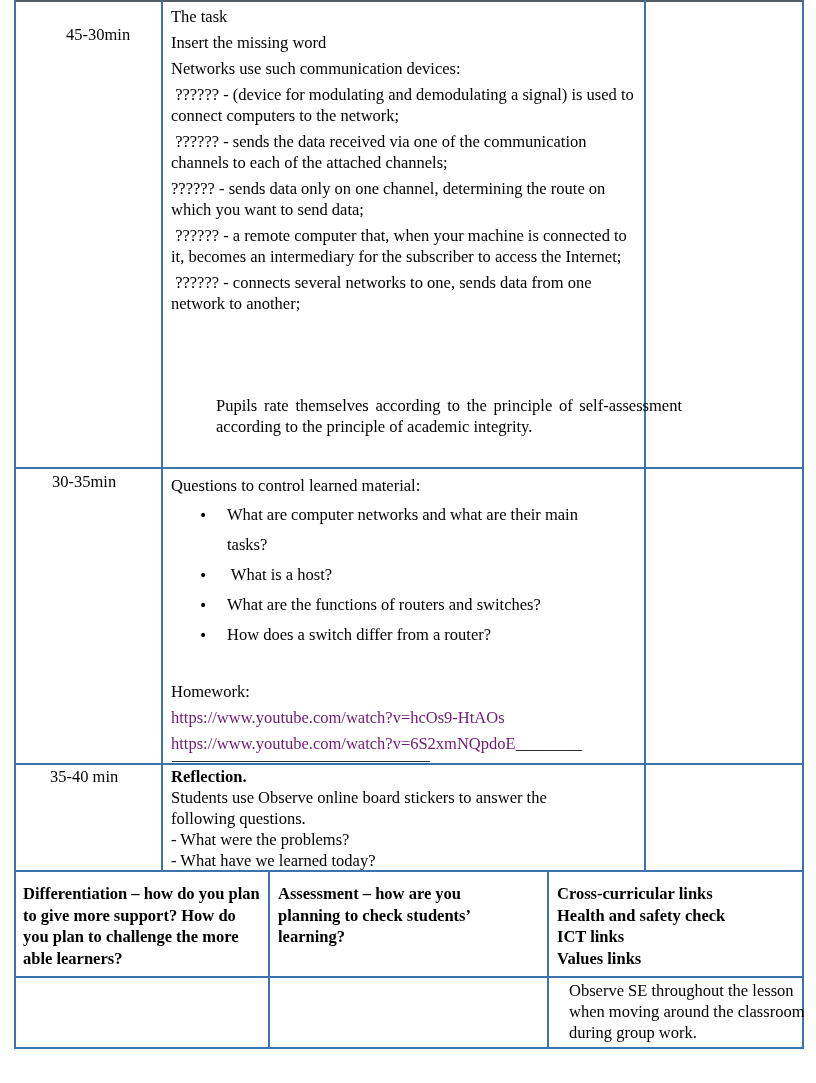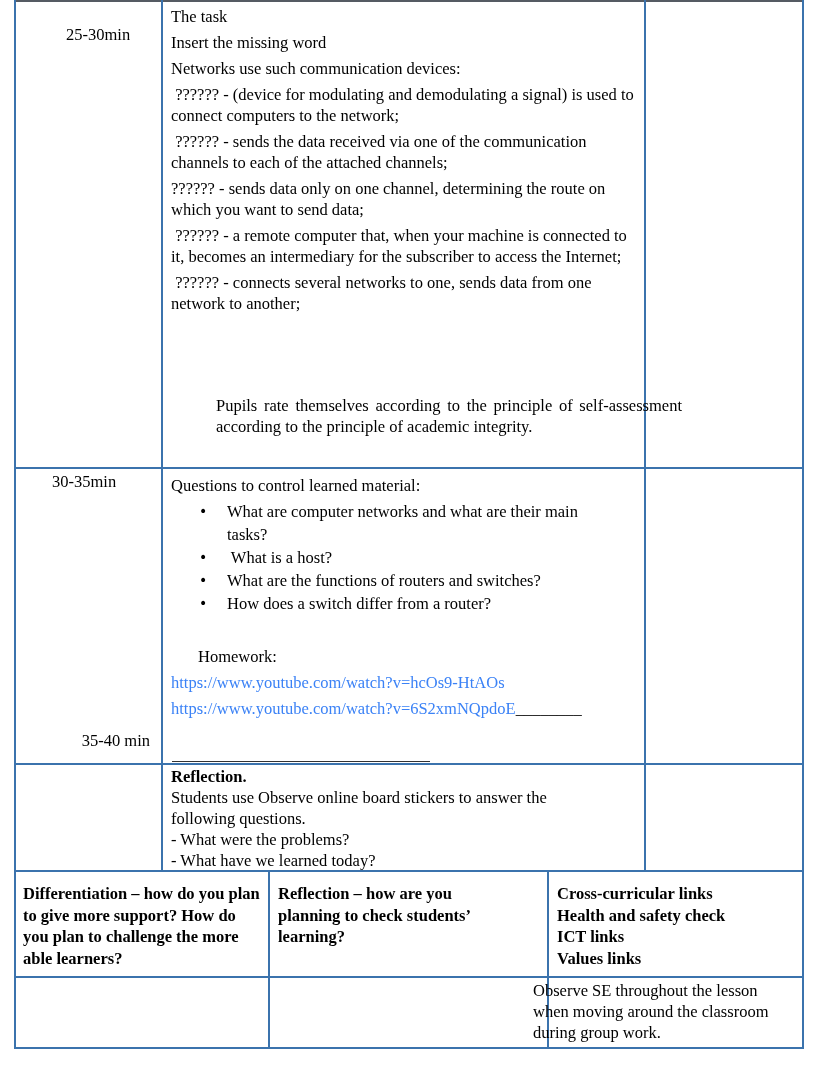--- a/index.html
+++ b/index.html
@@ -16,31 +16,31 @@
     color: #000;
     font-size: 16.5px;
   }
   .b { position: absolute; background: #3b73ad; }
   .top-edge { background: #555b63; }
   .cell { position: absolute; box-sizing: border-box; line-height: 21px; }
   .p { margin: 0; }
   .gap6 { margin-top: 5px; }
   .time { text-align: left; }
   ul.q { margin: 0; padding: 0; list-style: none; }
-  ul.q li { position: relative; padding-left: 56px; line-height: 23px; font-family: Liberation Serif, serif; }
+  ul.q li { position: relative; padding-left: 56px; line-height: 30px; font-family: Liberation Serif, serif; }
   ul.q li::before {
     content: "\2022";
     position: absolute; left: 28px; top: 0;
     font-family: "DejaVu Sans", sans-serif; font-size: 14px;
   }
   ul.q li .t { display: block; }
   .bold { font-weight: bold; }
   .hdr { font-weight: bold; line-height: 21.5px; }
   .uline { position: absolute; height: 1px; background: #333; }
-  .link { color: #3b82f6; text-decoration: none; }
+  .link { color: #701a75; text-decoration: none; }
 </style>
 </head>
 <body>
 
 <div class="b top-edge" style="left:14px; top:0; width:790px; height:2px;"></div>
 
 <div class="b" style="left:14px; top:0; width:2px; height:1049px;"></div>
 <div class="b" style="left:802px; top:0; width:2px; height:1049px;"></div>
 
 <div class="b" style="left:161px; top:0; width:2px; height:871px;"></div>
@@ -49,21 +49,21 @@
 <div class="b" style="left:14px; top:467px; width:790px; height:2px;"></div>
 <div class="b" style="left:14px; top:763px; width:790px; height:2px;"></div>
 <div class="b" style="left:14px; top:870px; width:790px; height:2px;"></div>
 
 <div class="b" style="left:268px; top:871px; width:2px; height:178px;"></div>
 <div class="b" style="left:547px; top:871px; width:2px; height:178px;"></div>
 <div class="b" style="left:14px; top:976px; width:790px; height:2px;"></div>
 <div class="b" style="left:14px; top:1047px; width:790px; height:2px;"></div>
 
 <div class="cell time" style="left:66px; top:24px; width:90px;">
-  <span>25-30min</span>
+  <span>45-30min</span>
 </div>
 <div class="cell" style="left:171px; top:6px; width:468px;">
   <p class="p">The task</p>
   <p class="p gap6">Insert the missing word</p>
   <p class="p gap6">Networks use such communication devices:</p>
   <p class="p gap6" style="white-space:pre-wrap;"> ?????? - (device for modulating and demodulating a signal) is used to connect computers to the network;</p>
   <p class="p gap6" style="white-space:pre-wrap;"> ?????? - sends the data received via one of the communication channels to each of the attached channels;</p>
   <p class="p gap6" style="white-space:pre-wrap;">?????? - sends data only on one channel, determining the route on which you want to send data;</p>
   <p class="p gap6" style="white-space:pre-wrap;"> ?????? - a remote computer that, when your machine is connected to it, becomes an intermediary for the subscriber to access the Internet;</p>
   <p class="p gap6" style="white-space:pre-wrap;"> ?????? - connects several networks to one, sends data from one network to another;</p>
@@ -84,50 +84,50 @@
     <li>
         <span class="t" style="white-space:pre;"> What is a host?</span>
       </li>
     <li>
         <span class="t">What are the functions of routers and switches?</span>
       </li>
     <li>
         <span class="t">How does a switch differ from a router?</span>
       </li>
   </ul>
-  <p class="p" style="margin-top:31px;margin-left:27px;">Homework:</p>
+  <p class="p" style="margin-top:31px;">Homework:</p>
   <p class="p gap6"><a class="link">https://www.youtube.com/watch?v=hcOs9-HtAOs</a></p>
   <p class="p gap6"><a class="link">https://www.youtube.com/watch?v=6S2xmNQpdoE</a><span>________</span></p>
 </div>
 <div class="uline" style="left:172px; top:761px; width:258px;"></div>
 
-<div class="cell time" style="left:50px; top:730px; width:100px;text-align:right;">
+<div class="cell time" style="left:50px; top:766px; width:100px;">
   <span>35-40 min</span>
 </div>
 <div class="cell" style="left:171px; top:766px; width:468px;">
   <p class="p bold">Reflection.</p>
   <p class="p" style="width:420px;">Students use Observe online board stickers to answer the following questions.</p>
   <p class="p">- What were the problems?</p>
   <p class="p">- What have we learned today?</p>
 </div>
 
 <div class="cell hdr" style="left:23px; top:883px; width:240px;">
   <span>Differentiation – how do you plan to give more support? How do you plan to challenge the more able learners?</span>
 </div>
 <div class="cell hdr" style="left:278px; top:883px; width:240px;">
-  <span>Reflection – how are you planning to check students’ learning?</span>
+  <span>Assessment – how are you planning to check students’ learning?</span>
 </div>
 <div class="cell hdr" style="left:557px; top:883px; width:240px;">
   <div>Cross-curricular links</div>
   <div>Health and safety check</div>
   <div>ICT links</div>
   <div>Values links</div>
 </div>
 
 <div class="cell" style="left:23px; top:980px; width:240px;">
   <span></span>
 </div>
 <div class="cell" style="left:278px; top:980px; width:240px;">
   <span></span>
 </div>
-<div class="cell" style="left:533px; top:980px; width:242px;">
+<div class="cell" style="left:569px; top:980px; width:242px;">
   <span>Observe SE throughout the lesson when moving around the classroom during group work.</span>
 </div>
 
 </body></html>

